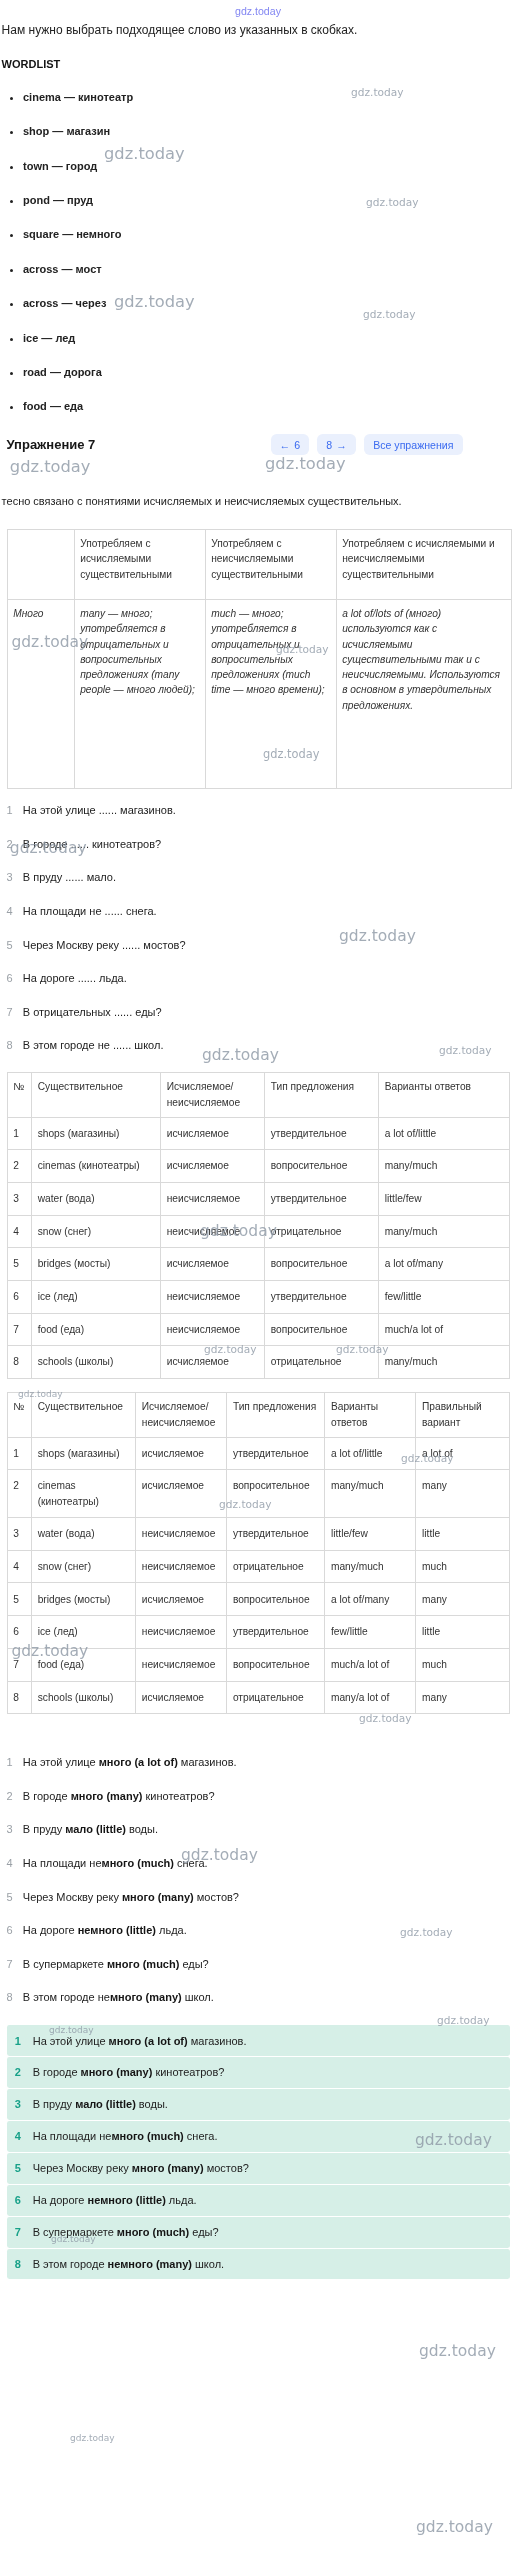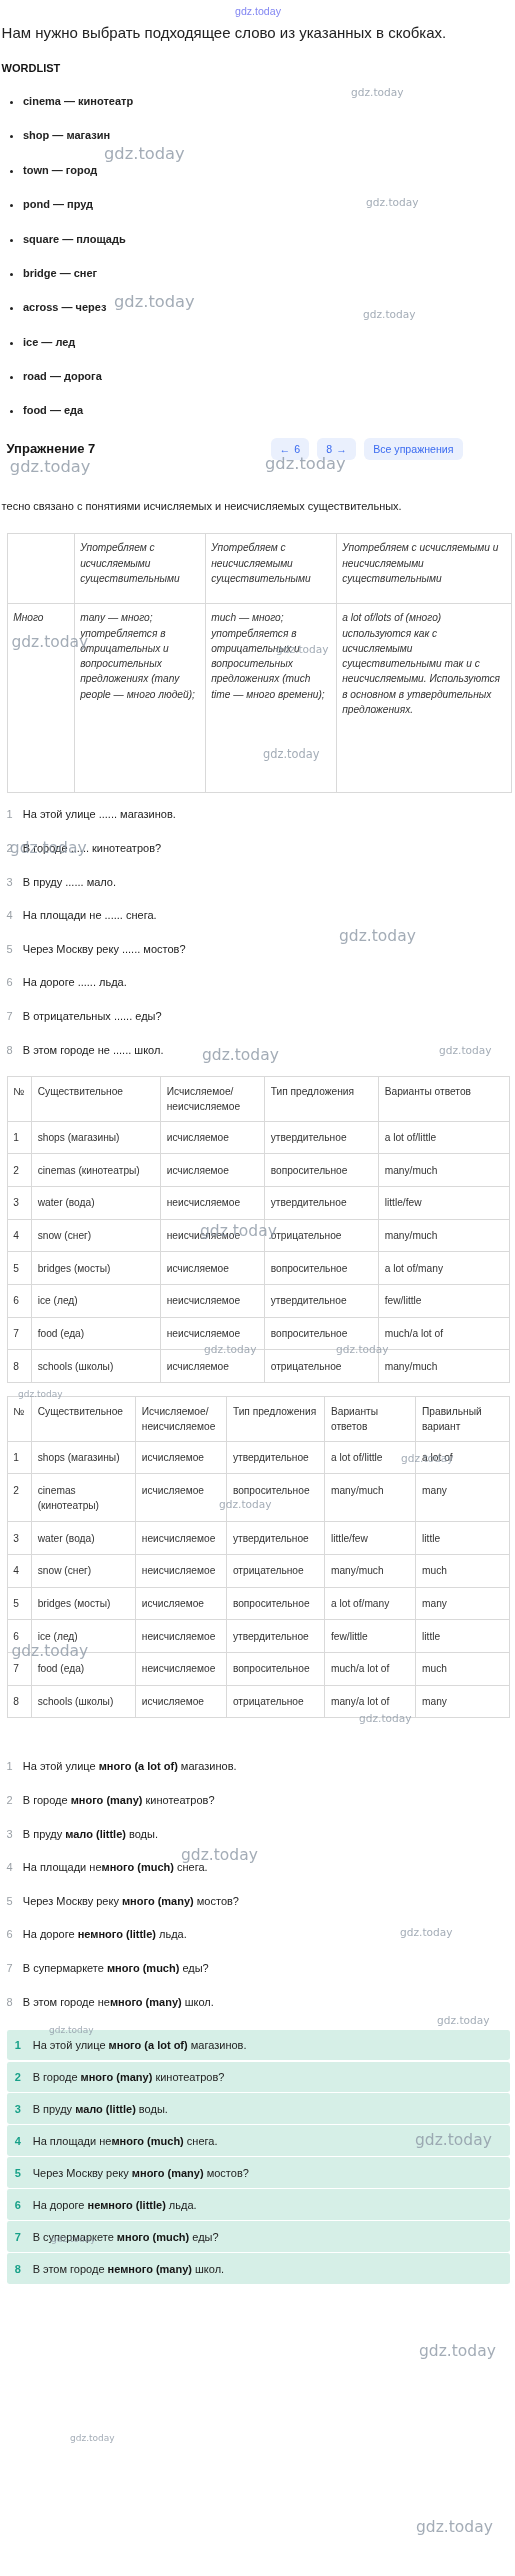--- a/index.html
+++ b/index.html
@@ -4,35 +4,35 @@
 <style>
   :root{
     --brand:#8286F2; --link-blue:#3B6BF0; --pill-bg:#EAF0FD;
     --answer-row-bg:#D6EFE7; --answer-number:#18A189; --watermark-gray:#8D98A5;
   }
   *{box-sizing:border-box;}
   html,body{margin:0;padding:0;background:#fff;}
   body{width:516px;font-family:"Liberation Sans",sans-serif;color:#2b2b2b;}
   .page{position:relative;width:516px;height:2576px;overflow:hidden;background:#fff;}
   .logo{padding-top:4.9px;text-align:center;font-size:10.6px;color:var(--brand);cursor:pointer;}
-  .intro{margin:4.9px 6.5px 0 1.6px;font-size:15px;line-height:1.4;color:#222;}
+  .intro{margin:4.9px 6.5px 0 1.6px;font-size:12px;line-height:1.4;color:#222;}
   .wordlist-title{margin:19.6px 6.5px 0 1.6px;font-size:11px;font-weight:bold;color:#141414;}
   ul.wordlist{margin:19.6px 0 0;padding:0 0 0 23px;font-weight:bold;}
   ul.wordlist li{margin-bottom:20.4px;font-size:11px;line-height:14px;color:#222;}
   .exercise-nav{display:flex;align-items:center;gap:8.2px;margin:4.9px 6.5px 0;padding-right:47px;}
   .exercise-title{margin:0 auto 0 0;font-size:13px;font-weight:bold;color:#171717;}
   .pill{display:inline-flex;align-items:center;gap:4.1px;background:var(--pill-bg);color:var(--link-blue);
         font-size:10.6px;padding:4.9px 9px;border-radius:5.7px;text-decoration:none;cursor:pointer;white-space:nowrap;}
   .expl{margin:8.2px 6.5px 0 1.6px;font-size:11px;line-height:1.55;color:#222;}
   .expl-first{margin-top:38px;}
   table{border-collapse:collapse;table-layout:fixed;width:503px;margin-left:6.5px;margin-right:6.5px;}
   th,td{border:0.8px solid #d9d9d9;padding:6.5px 5.7px;text-align:left;vertical-align:top;font-weight:normal;
         font-size:10.2px;line-height:1.5;color:#333;overflow-wrap:break-word;}
   .gtable{margin-top:18px;}
-  .gtable thead th{height:70px;font-style:italic;}
+  .gtable thead th{height:70px;}
   .gtable tbody tr:nth-child(1) td{height:189px;font-style:italic;}
   .gtable tbody tr:nth-child(2) td{height:152px;}
   .t2{margin-top:16.3px;}
   .t3{margin-top:13px;}
   .t2 td,.t3 td{padding:8.2px 5.7px;}
   .sent-list{margin:14.7px 6.5px 0;}
   .sent-row{display:flex;margin-bottom:19.6px;font-size:11px;line-height:14px;color:#222;}
   .sent-num{flex:none;width:16.3px;color:#9aa0a6;}
   .sent-text b{color:#151515;}
   .filled{margin-top:41px;}
@@ -50,22 +50,22 @@
   <div class="logo">gdz.today</div>
 
   <p class="intro">Нам нужно выбрать подходящее слово из указанных в скобках.</p>
 
   <div class="wordlist-title">WORDLIST</div>
   <ul class="wordlist">
       <li>cinema — кинотеатр</li>
       <li>shop — магазин</li>
       <li>town — город</li>
       <li>pond — пруд</li>
-      <li>square — площадь</li>
-      <li>bridge — снег</li>
+      <li>square — немного</li>
+      <li>across — мост</li>
       <li>across — через</li>
       <li>ice — лед</li>
       <li>road — дорога</li>
       <li>food — еда</li>
     </ul>
 
   <div class="exercise-nav">
     <h2 class="exercise-title">Упражнение 7</h2>
     <a class="pill">
         <span>←</span>

